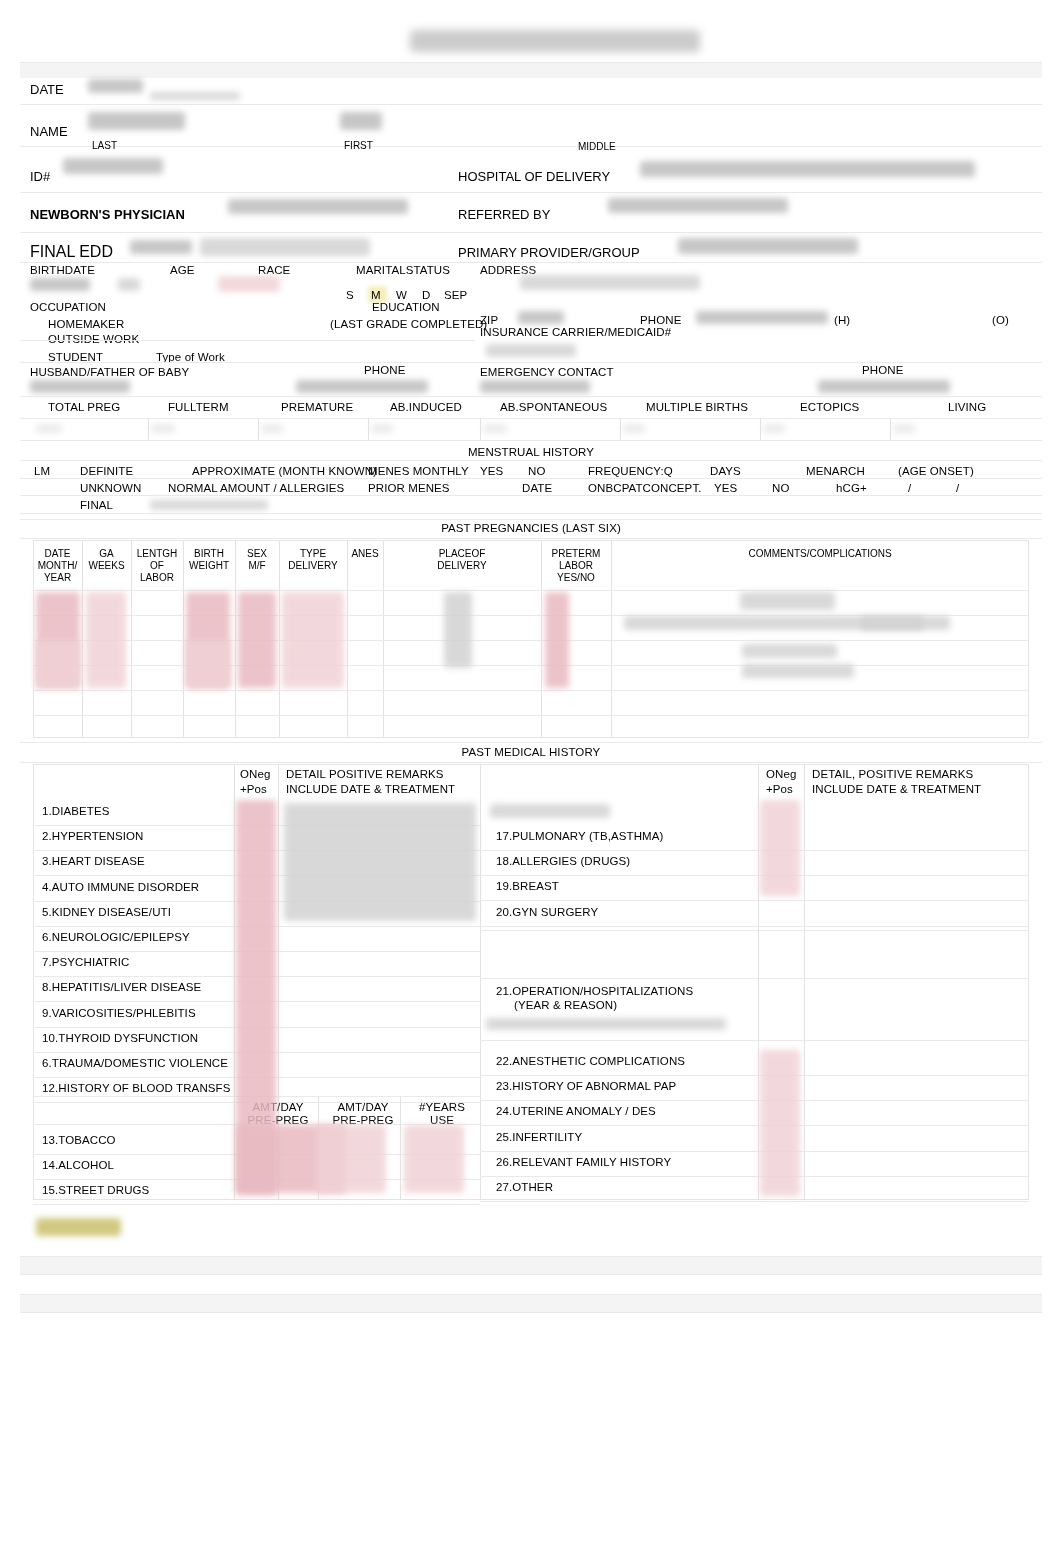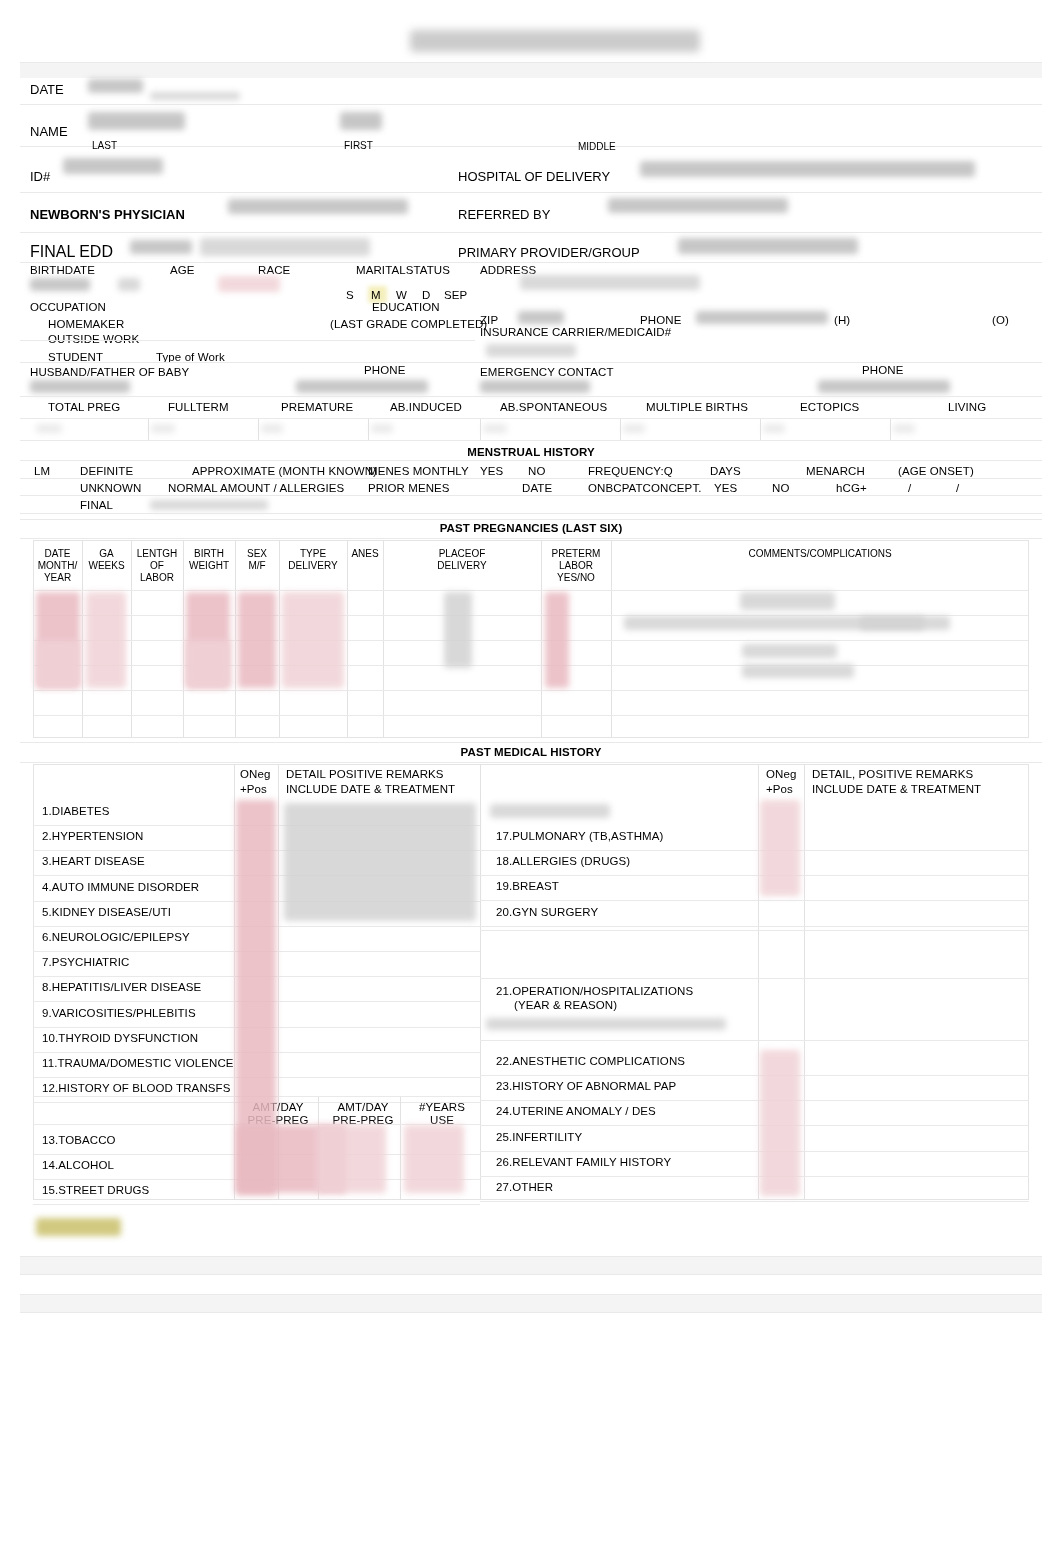--- a/index.html
+++ b/index.html
@@ -23,21 +23,21 @@
   .lbl {
     font-size: 11.5px;
     letter-spacing: 0.1px;
     white-space: nowrap;
     line-height: 1;
   }
   .lbl-sm { font-size: 10px; white-space: nowrap; line-height: 1; }
   .lbl-lg { font-size: 15px; white-space: nowrap; line-height: 1; }
   .lbl-md { font-size: 13px; white-space: nowrap; line-height: 1; }
   .ctr { text-align: center; }
-  .bold { font-weight: bold; }
+  .bold { font-weight: normal; }
 
   
   .rule {
     position: absolute;
     background: #e9e9e9;
     height: 1px;
   }
   .vrule {
     position: absolute;
     background: #e2e2e2;
@@ -364,21 +364,21 @@
       <div class="abs lbl" style="left:42px; top:932px;">6.NEUROLOGIC/EPILEPSY</div>
       <div class="rule" style="left:33px; top:951px; width:447px;"></div>
       <div class="abs lbl" style="left:42px; top:957px;">7.PSYCHIATRIC</div>
       <div class="rule" style="left:33px; top:976px; width:447px;"></div>
       <div class="abs lbl" style="left:42px; top:982px;">8.HEPATITIS/LIVER DISEASE</div>
       <div class="rule" style="left:33px; top:1001px; width:447px;"></div>
       <div class="abs lbl" style="left:42px; top:1008px;">9.VARICOSITIES/PHLEBITIS</div>
       <div class="rule" style="left:33px; top:1027px; width:447px;"></div>
       <div class="abs lbl" style="left:42px; top:1033px;">10.THYROID DYSFUNCTION</div>
       <div class="rule" style="left:33px; top:1052px; width:447px;"></div>
-      <div class="abs lbl" style="left:42px; top:1058px;">11.TRAUMA/DOMESTIC VIOLENCE</div>
+      <div class="abs lbl" style="left:42px; top:1058px;">6.TRAUMA/DOMESTIC VIOLENCE</div>
       <div class="rule" style="left:33px; top:1077px; width:447px;"></div>
       <div class="abs lbl" style="left:42px; top:1083px;">12.HISTORY OF BLOOD TRANSFS</div>
       <div class="rule" style="left:33px; top:1102px; width:447px;"></div>
     </div>
   <div id="pmh-substance">
       <div class="abs" style="left:236px; top:1101px; width:84px; text-align:center;">
         <div class="lbl" style="line-height:13px;">AMT/DAY</div>
         <div class="lbl" style="line-height:13px;">PRE-PREG</div>
       </div>
       <div class="abs" style="left:322px; top:1101px; width:82px; text-align:center;">

